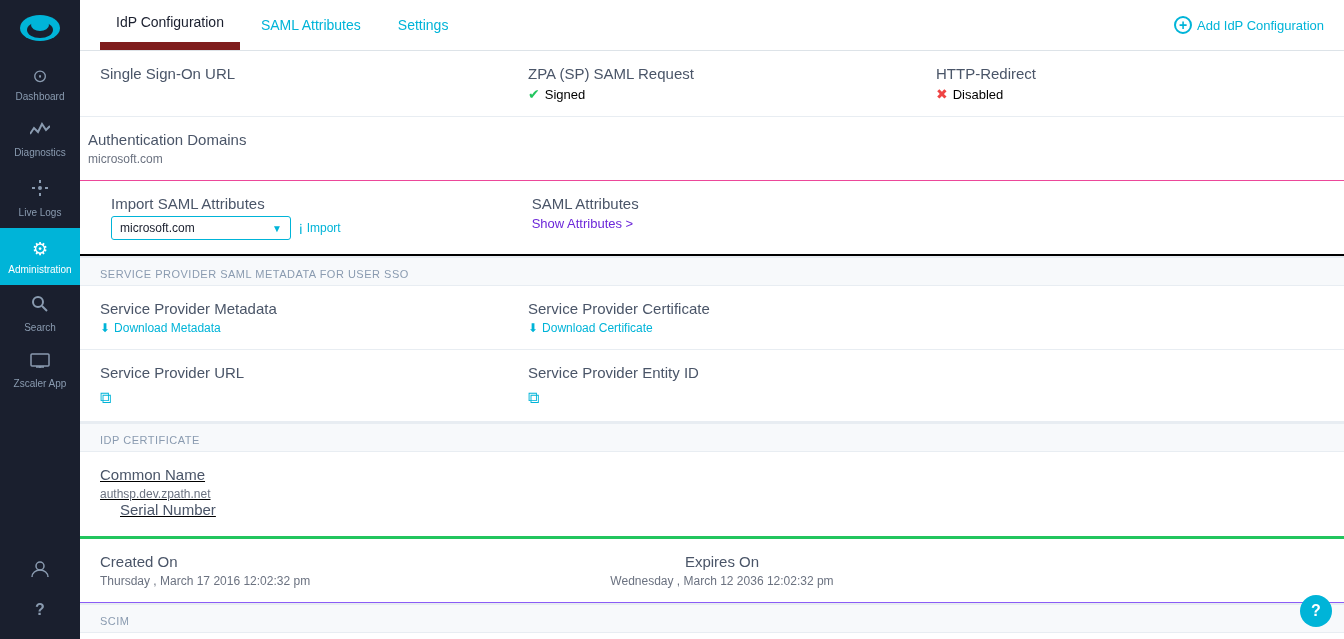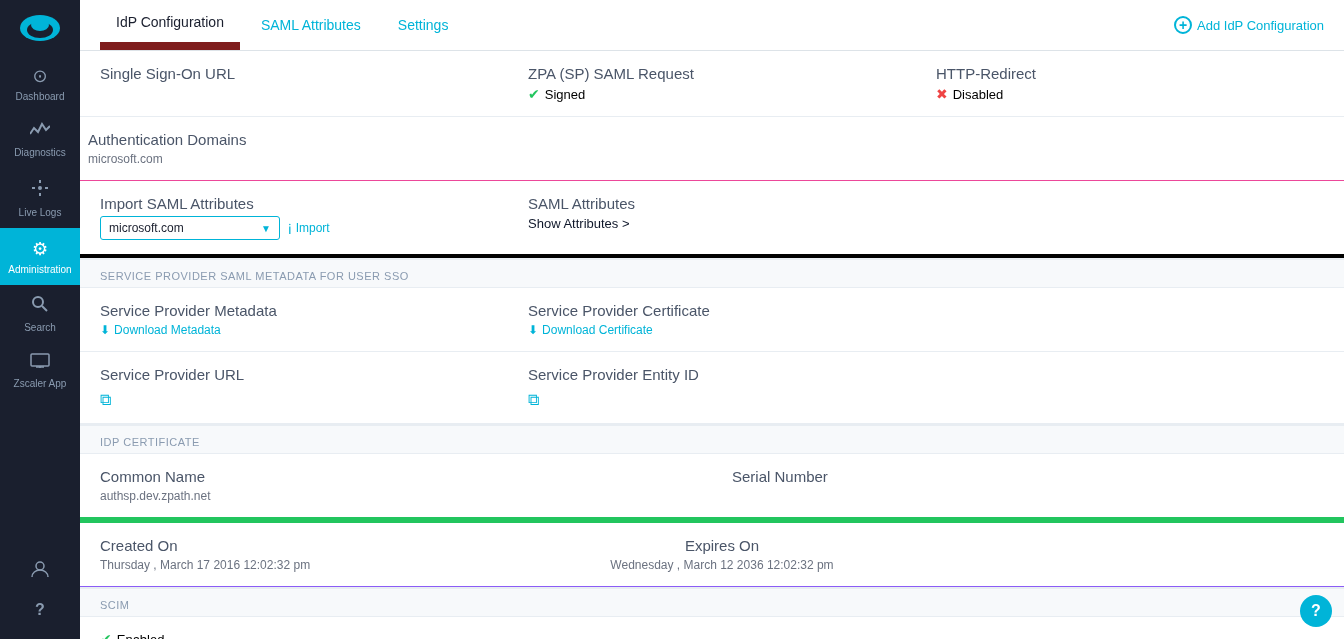--- a/index.html
+++ b/index.html
@@ -135,21 +135,21 @@
     }
     .status-disabled {
       color: #ef4444;
       font-size: 14px;
     }
     .status-enabled {
       color: #22c55e;
       font-size: 14px;
     }
     .link-cyan {
-      color: #0f172a;
+      color: #6d28d9;
       cursor: pointer;
       text-decoration: none;
     }
 
     
     .import-row {
       display: flex;
       align-items: center;
       gap: 8px;
       margin-top: 4px;
@@ -311,21 +311,21 @@
         </div>
       </div>
 
       <div style="display:grid;grid-template-columns:1fr 1fr 1fr;padding:14px 8px;border-bottom:1px solid #ec4899;">
         <div>
           <div class="field-label">Authentication Domains</div>
           <div class="field-subdomain">microsoft.com</div>
         </div>
       </div>
 
-      <div style="display:grid;grid-template-columns:1fr 1fr 1fr;padding:14px 20px;border-bottom:4px solid #000000;">
+      <div style="display:grid;grid-template-columns:1fr 1fr 1fr;padding:14px 31px;border-bottom:2px solid #000000;">
         <div>
           <div class="field-label">Import SAML Attributes</div>
           <div class="import-row">
             <div class="select-wrapper">
               <span class="select-text">microsoft.com</span>
               <span class="chevron-down">▼</span>
             </div>
             <div class="import-btn">
               <span style="color:#00b4d8;font-size:14px;">ℹ</span>
               <span>Import</span>
@@ -375,21 +375,21 @@
           </div>
         </div>
       </div>
     </div>
 
     <div class="section-header">
       <span>IdP CERTIFICATE</span>
     </div>
 
     <div class="section">
-      <div style="display:grid;grid-template-columns:1fr 1fr;padding:14px 20px;border-bottom:6px solid #22c55e;">
+      <div style="display:grid;grid-template-columns:1fr;padding:14px 20px;border-bottom:3px solid #22c55e;text-decoration:underline;">
         <div>
           <div class="field-label">Common Name</div>
           <div class="field-subdomain">authsp.dev.zpath.net</div>
         </div>
         <div style="padding-left:20px;">
           <div class="field-label">Serial Number</div>
         </div>
       </div>
       <div style="display:grid;grid-template-columns:1fr 1fr 1fr;padding:14px 20px;border-bottom:1px solid #8b5cf6;">
         <div>

